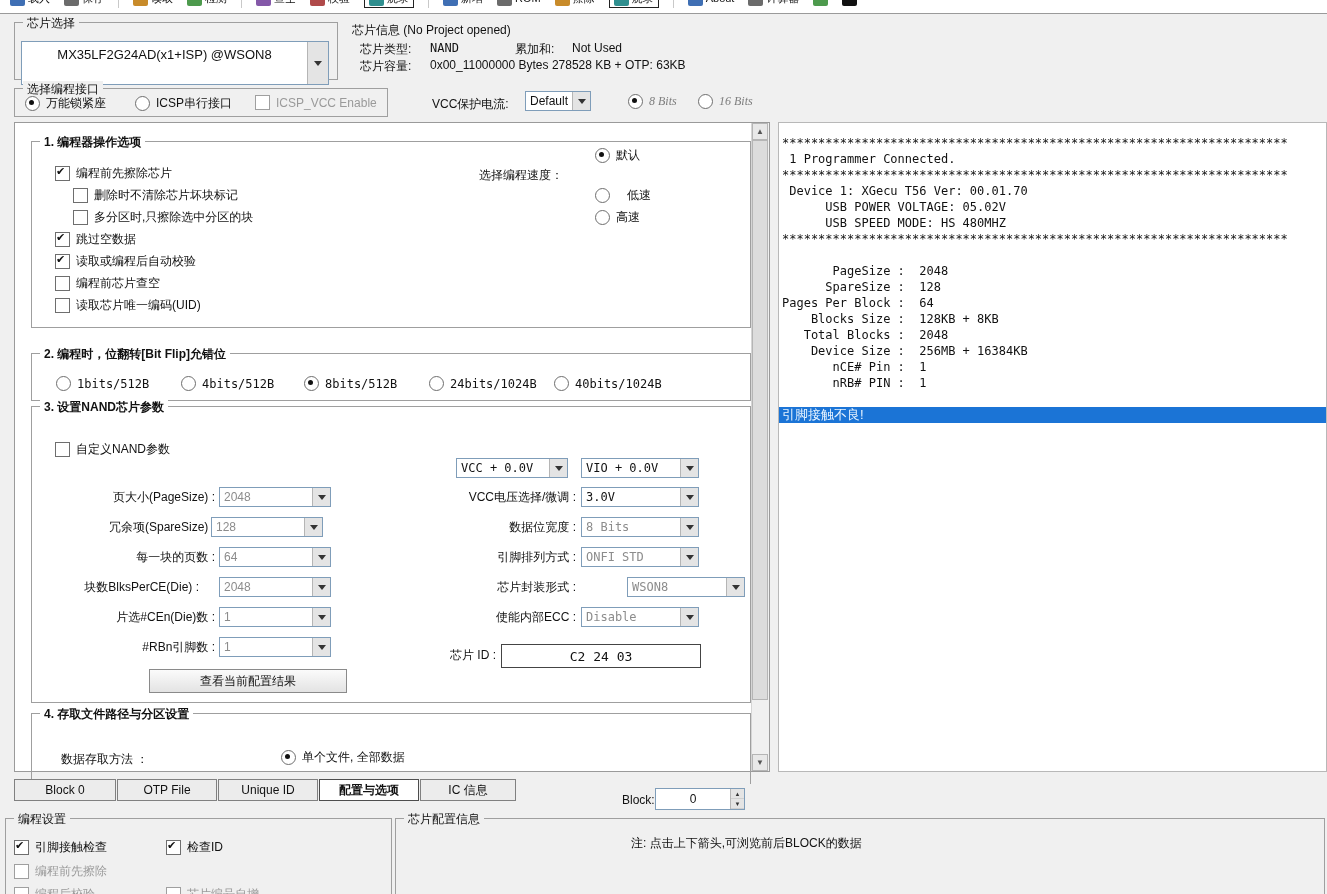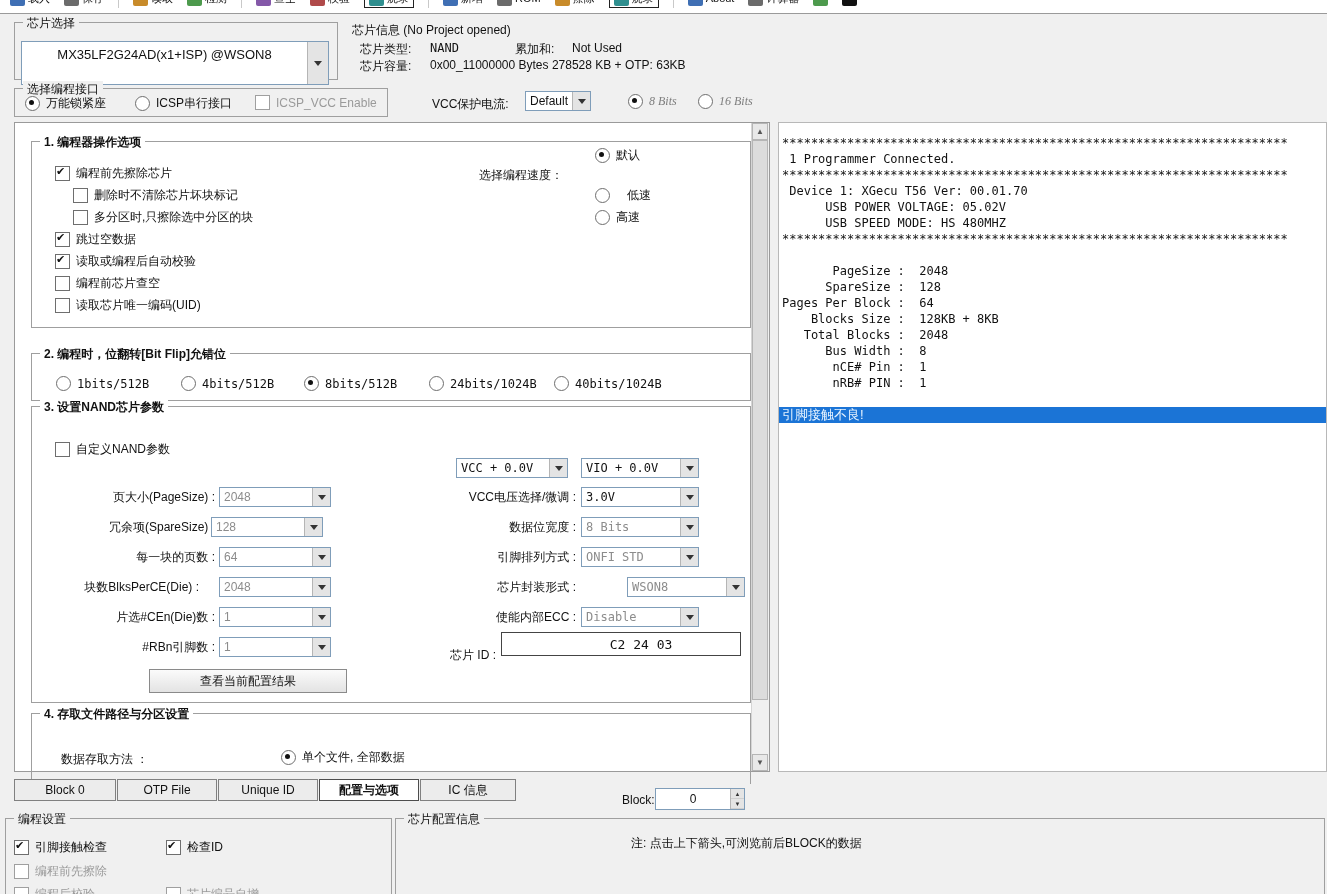--- a/index.html
+++ b/index.html
@@ -348,21 +348,21 @@
     </div>
     <div class="lbl r" style="left:380px;top:484px;width:181px;">使能内部ECC :</div>
     <div class="combo dis" style="left:566px;top:484px;width:118px;">
       <span class="ctext" style="font-family:'DejaVu Sans Mono',monospace;">Disable</span>
       <span class="cbtn">
           <i class="arrdown"></i>
         </span>
     </div>
 
     <div class="lbl r" style="left:380px;top:522px;width:101px;">芯片 ID :</div>
-    <div class="field" style="left:486px;top:509px;width:198px;height:22px;padding-left:40px;">C2 24 03</div>
+    <div class="field" style="left:486px;top:521px;width:198px;height:22px;">C2 24 03</div>
 
     <div class="btn" style="left:134px;top:546px;width:196px;height:22px;">查看当前配置结果</div>
 
     <div class="gb on-white" style="left:16px;top:590px;width:718px;height:70px;border-bottom:none;">
       <span class="t bold">4. 存取文件路径与分区设置</span>
     </div>
     <div class="plain" style="left:46px;top:628px;">数据存取方法 ：</div>
     <div class="opt" style="left:266px;top:626px;">
       <span class="radio" data-checked="true"></span>
       <span>单个文件, 全部数据</span>
@@ -382,21 +382,21 @@
     <div class="cline"> Device 1: XGecu T56 Ver: 00.01.70</div>
     <div class="cline">      USB POWER VOLTAGE: 05.02V</div>
     <div class="cline">      USB SPEED MODE: HS 480MHZ</div>
     <div class="cline">**********************************************************************</div>
     <div class="cline"></div>
     <div class="cline">       PageSize :  2048</div>
     <div class="cline">      SpareSize :  128</div>
     <div class="cline">Pages Per Block :  64</div>
     <div class="cline">    Blocks Size :  128KB + 8KB</div>
     <div class="cline">   Total Blocks :  2048</div>
-    <div class="cline">      Bus Width :  8</div>
+    <div class="cline">    Device Size :  256MB + 16384KB</div>
     <div class="cline">       nCE# Pin :  1</div>
     <div class="cline">       nRB# PIN :  1</div>
     <div class="cline"></div>
     <div class="cline alert">引脚接触不良!</div>
   </div>
 
   <div class="tab" style="left:14px;width:102px;">Block 0</div>
   <div class="tab" style="left:117px;width:100px;">OTP File</div>
   <div class="tab" style="left:218px;width:100px;">Unique ID</div>
   <div class="tab active" style="left:319px;width:100px;">配置与选项</div>

